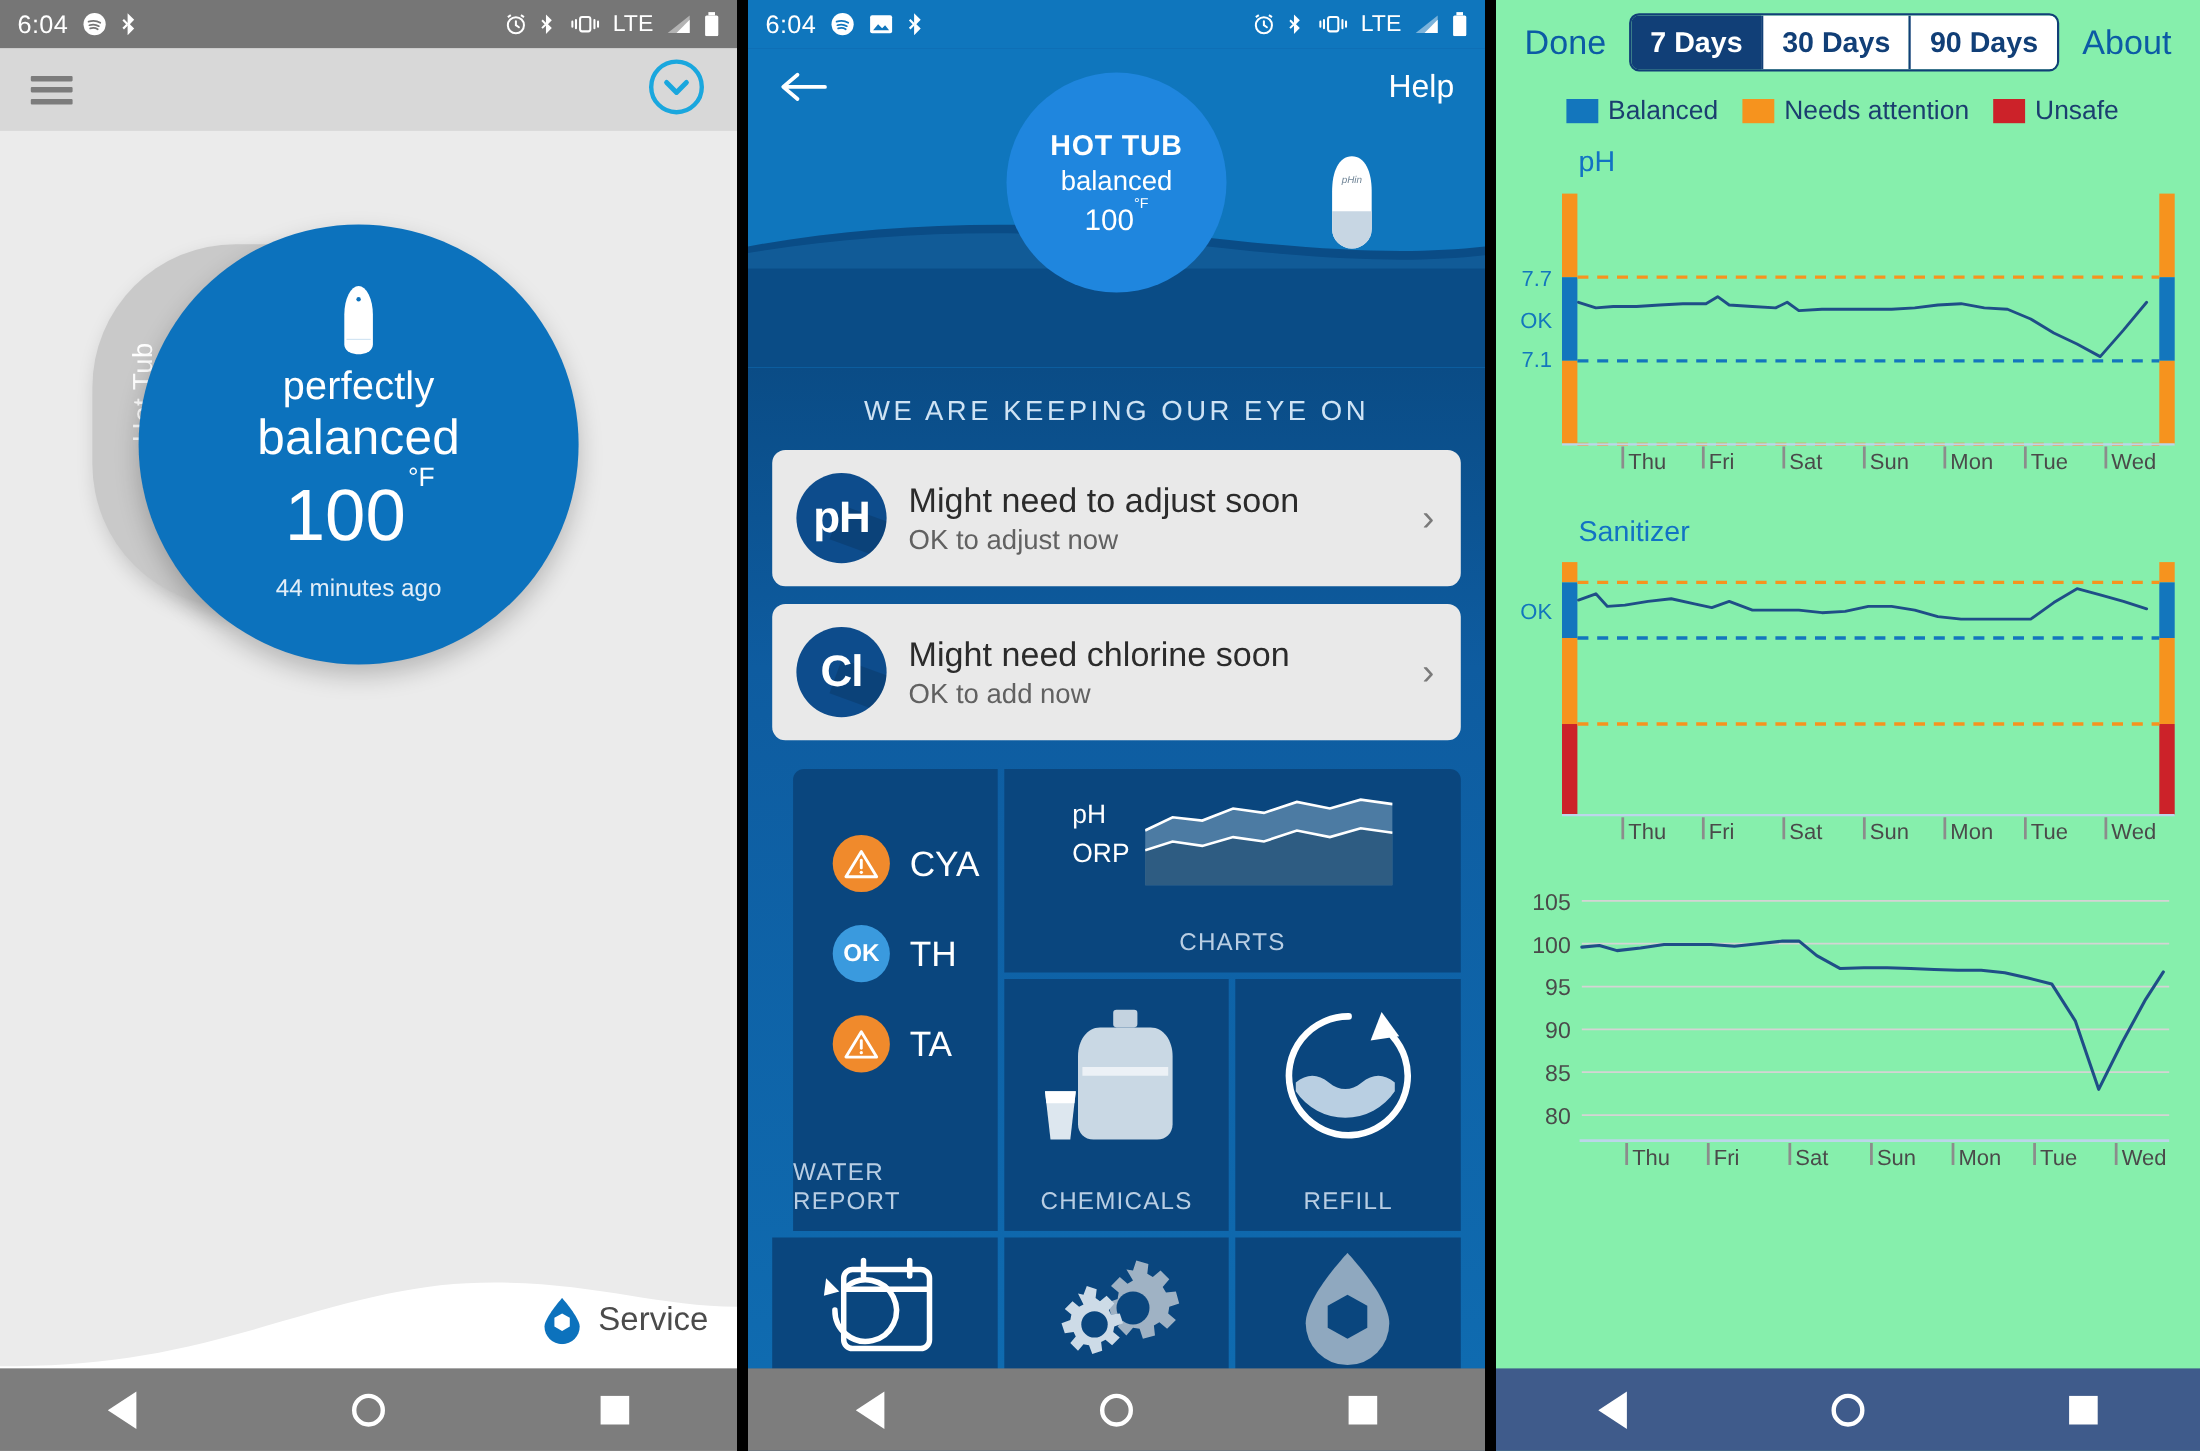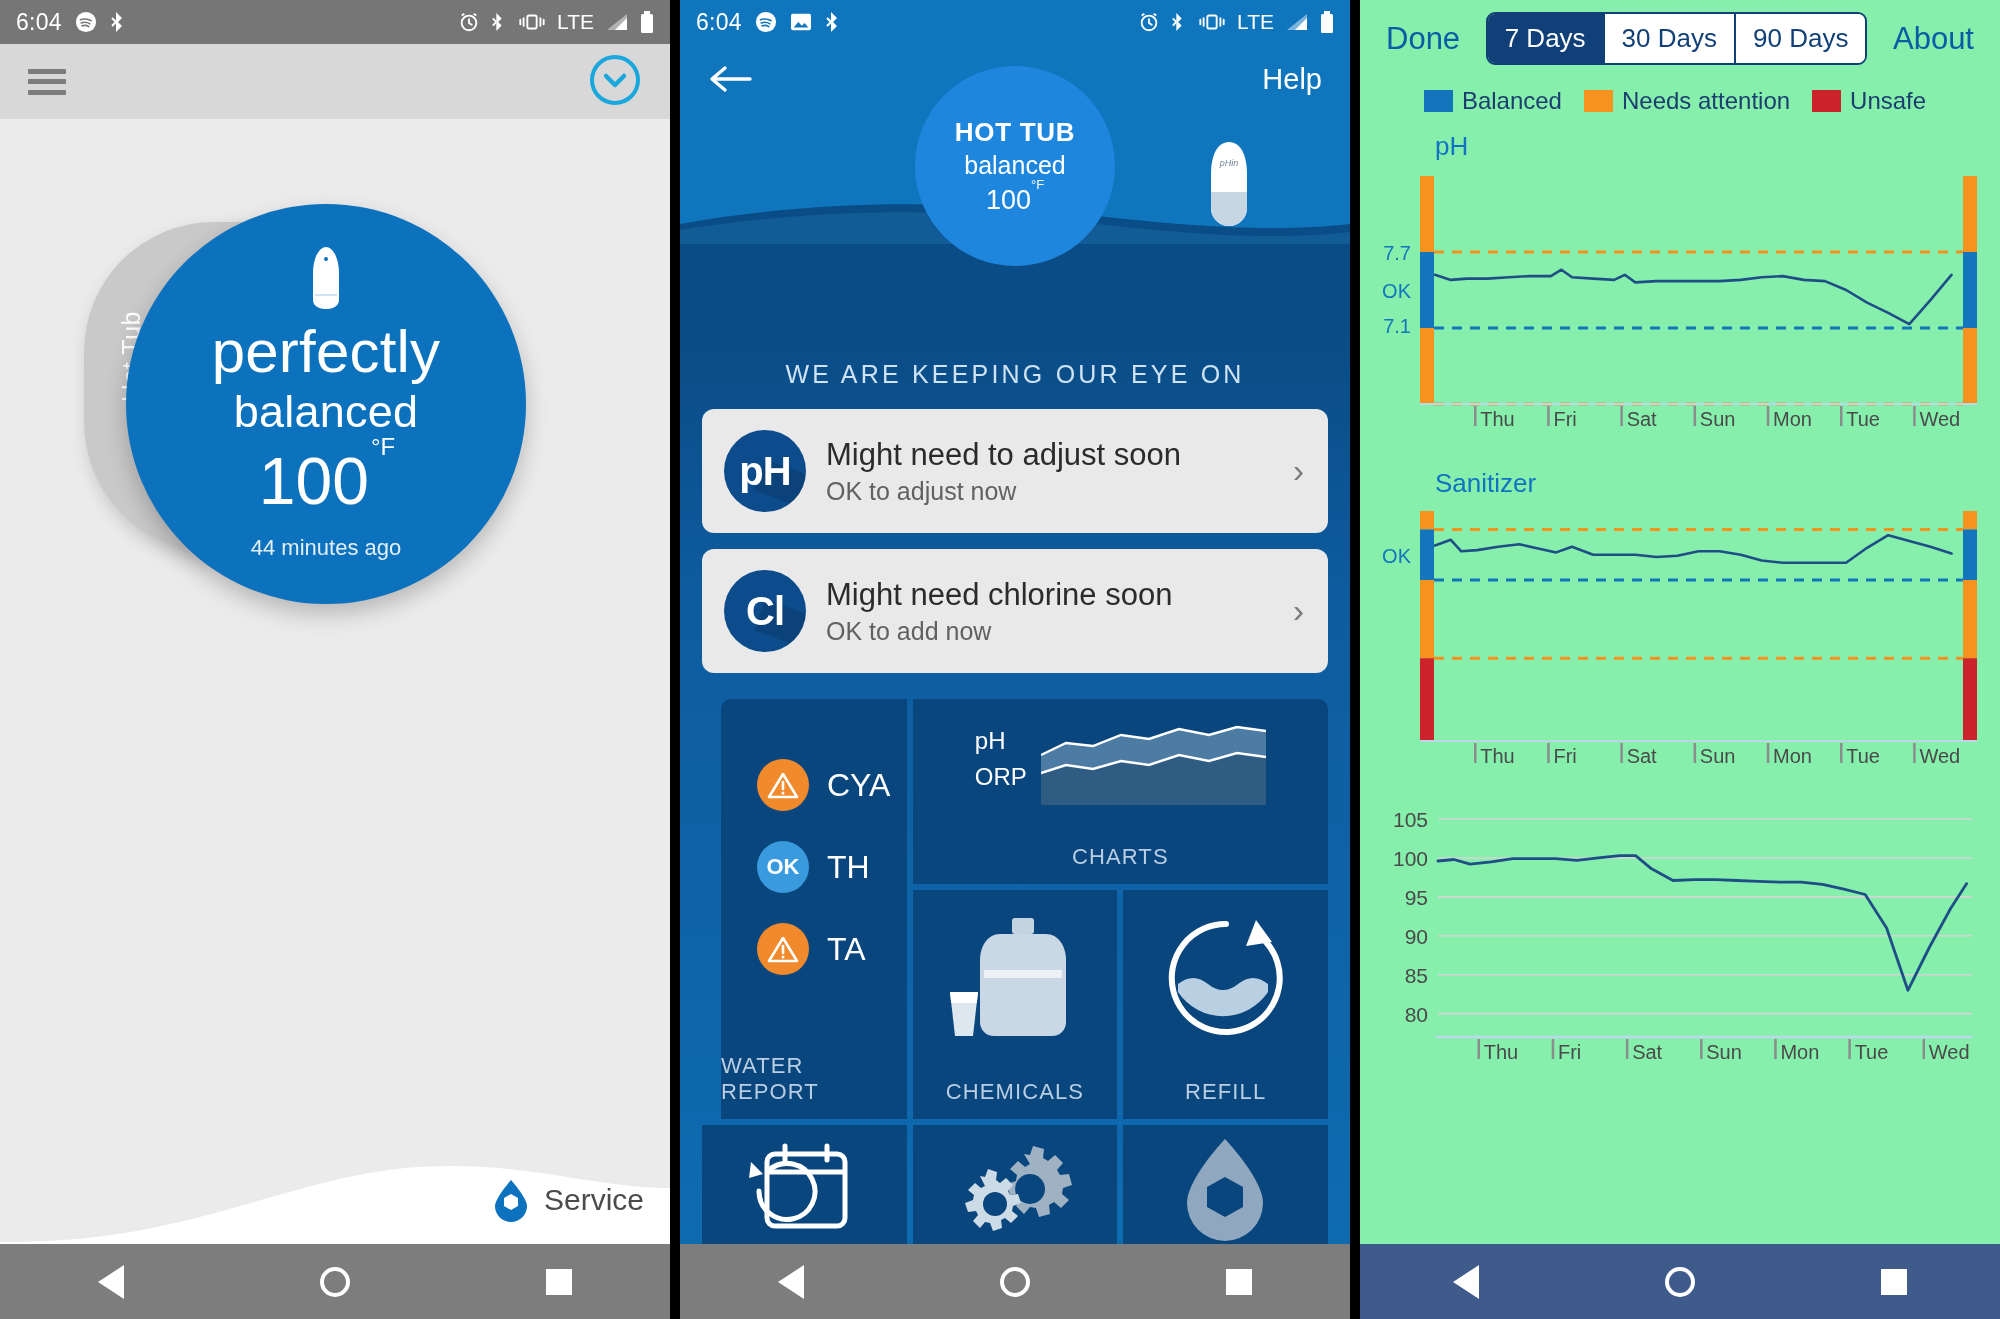--- a/index.html
+++ b/index.html
@@ -59,21 +59,21 @@
     display: flex; flex-direction: column; align-items: center; justify-content: center;
     color: #fff; text-align: center;
   }
   .sensor-glyph { width: 26px; height: 62px; margin-bottom: 8px; position: relative; }
   .sensor-glyph .body {
     position:absolute; inset:0; background:#fff;
     border-radius: 13px 13px 11px 11px / 26px 26px 9px 9px;
   }
   .sensor-glyph .dot { position:absolute; left:11px; top:10px; width:4px; height:4px; border-radius:50%; background:#0c72bd;}
   .sensor-glyph .line { position:absolute; left:2px; right:2px; bottom:13px; height:1.5px; background:#cfe3f2;}
-  .b-l1 { font-size: 60px; font-weight: 300; line-height: 1.15; letter-spacing: .2px;}
+  .b-l1 { font-size: 36px; font-weight: 300; line-height: 1.15; letter-spacing: .2px;}
   .b-l2 { font-size: 45px; font-weight: 400; line-height: 1.15; letter-spacing: .2px;}
   .b-temp { font-size: 66px; font-weight: 300; margin-top: 6px; position: relative; display:inline-block;}
   .b-temp sup { font-size: 24px; position: relative; top: -26px; left: 2px; font-weight: 400;}
   .b-ago { font-size: 22px; font-weight: 300; margin-top: 16px; color: #e2eef8;}
 
   .service-wave { position: absolute; left: 0; right: 0; bottom: 0; height: 130px; }
   .service-row {
     position: absolute; right: 26px; bottom: 22px; display: flex; align-items: center; gap: 12px;
   }
   .service-label { font-size: 30px; color: #4b4b4b; }
@@ -144,21 +144,21 @@
   .wr-row { display:flex; align-items:center; gap: 18px; }
   .wr-badge { width:52px; height:52px; border-radius:50%; display:flex;align-items:center;justify-content:center;}
   .wr-badge.warn { background:#f08a2c; }
   .wr-badge.ok { background:#3a9ade; color:#fff; font-size:22px; font-weight:700;}
   .wr-name { color:#fff; font-size: 32px; }
   .chart-thumb { width: 225px; height: 92px; }
 
   
   .p3-head { display:flex; align-items:center; padding: 12px 26px 0 26px;}
   .p3-done, .p3-about { color: #0c5ba5; font-size: 31px; font-weight: 300;}
-  .seg { display:flex; margin: 0 auto; border: 2px solid #113f77; border-radius: 9px; overflow:hidden;}
+  .seg { display:flex; margin: 0 auto; border: 2px solid #113f77; border-radius: 9px; overflow:hidden;font-weight:bold;}
   .seg div { padding: 9px 17px; font-size: 26px; color:#113f77; background:#fff; border-left: 2px solid #113f77;}
   .seg div:first-child { border-left: none; }
   .seg div.active { background:#113f77; color:#fff; }
   .p3-legend { display:flex; justify-content:center; align-items:center; gap: 12px; margin-top: 22px;}
   .lg-item { display:flex; align-items:center; gap: 9px; margin-right: 10px;}
   .lg-sw { width: 29px; height: 22px; }
   .lg-lb { font-size: 24px; color: #1b3e6f; }
   .chartbox { position: relative; margin-top: 16px; }
   .chart-title { color: #1272c4; font-size: 26px; padding-left: 75px; }
   svg.chart { display:block; }

